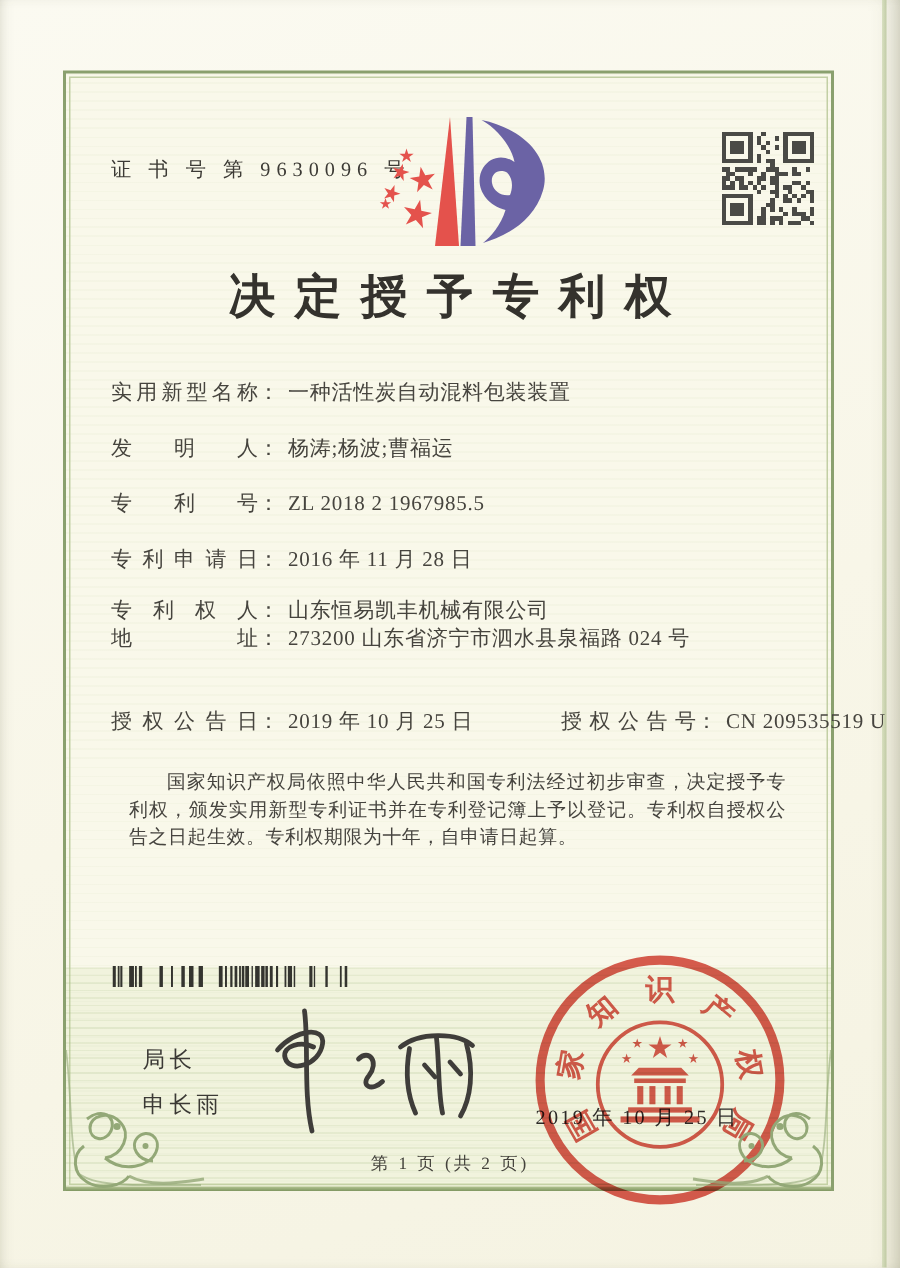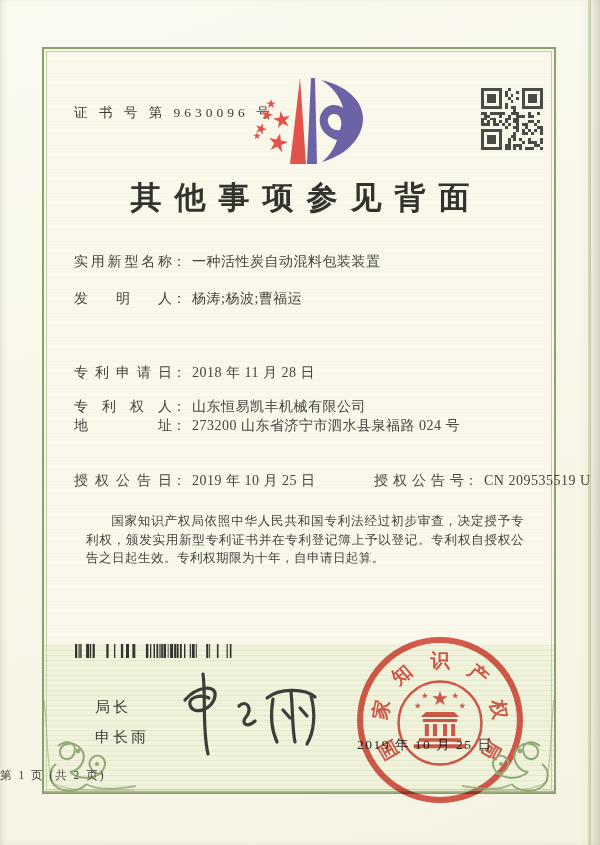--- a/index.html
+++ b/index.html
@@ -75,21 +75,21 @@
   .signature{position:absolute;left:163px;top:668px;width:165px;height:95px;}
   .seal-date{
     position:absolute;left:357px;top:736px;
     font-size:13.5px;color:#2d2b28;letter-spacing:1.5px;white-space:nowrap;
   }
   .seal{
     position:absolute;left:354px;top:634px;width:172px;height:172px;
     mix-blend-mode:multiply;opacity:.88;
   }
   .page-no{
-    position:absolute;left:0;top:768px;width:600px;text-align:left;
+    position:absolute;left:0;top:768px;width:600px;text-align:center;
     font-size:11.5px;color:#44423c;letter-spacing:2px;
   }
   .footer-note{
     position:absolute;left:0;top:806px;width:600px;text-align:center;
     font-size:12.5px;color:#4a4840;letter-spacing:3px;
   }
   .flourish{position:absolute;width:112px;height:110px;}
   .flourish.left{left:34px;top:690px;}
   .flourish.right{left:452px;top:690px;transform:scaleX(-1);}
   .bottom-rule{
@@ -247,30 +247,33 @@
           <rect x="11" y="20" width="1" height="1"></rect>
           <rect x="13" y="20" width="1" height="1"></rect>
           <rect x="15" y="20" width="1" height="1"></rect>
           <rect x="16" y="20" width="1" height="1"></rect>
           <rect x="17" y="20" width="1" height="1"></rect>
           <rect x="20" y="20" width="1" height="1"></rect>
         </g>
     </svg>
   </div>
 
-  <div class="title">其他事项参见背面</div>
+  <div class="title">决定授予专利权</div>
 
   <div class="field" style="top:253px">
     <span class="flabel">实用新型名称</span><span class="fcolon">：</span><span class="fvalue">一种活性炭自动混料包装装置</span>
   </div>
   <div class="field" style="top:290px">
     <span class="flabel">发明人</span><span class="fcolon">：</span><span class="fvalue">杨涛;杨波;曹福运</span>
   </div>
+  <div class="field" style="top:327px">
+    <span class="flabel">专利号</span><span class="fcolon">：</span><span class="fvalue">ZL 2018 2 1967985.5</span>
+  </div>
   <div class="field" style="top:364px">
-    <span class="flabel">专利申请日</span><span class="fcolon">：</span><span class="fvalue">2018 年 11 月 28 日</span>
+    <span class="flabel">专利申请日</span><span class="fcolon">：</span><span class="fvalue">2016 年 11 月 28 日</span>
   </div>
   <div class="field" style="top:398px">
     <span class="flabel">专利权人</span><span class="fcolon">：</span><span class="fvalue">山东恒易凯丰机械有限公司</span>
   </div>
   <div class="field" style="top:417px">
     <span class="flabel">地址</span><span class="fcolon">：</span><span class="fvalue">273200 山东省济宁市泗水县泉福路 024 号</span>
   </div>
   <div class="field" style="top:472px">
     <span class="flabel">授权公告日</span><span class="fcolon">：</span><span class="fvalue">2019 年 10 月 25 日</span>
     <span class="grant-no-group">

